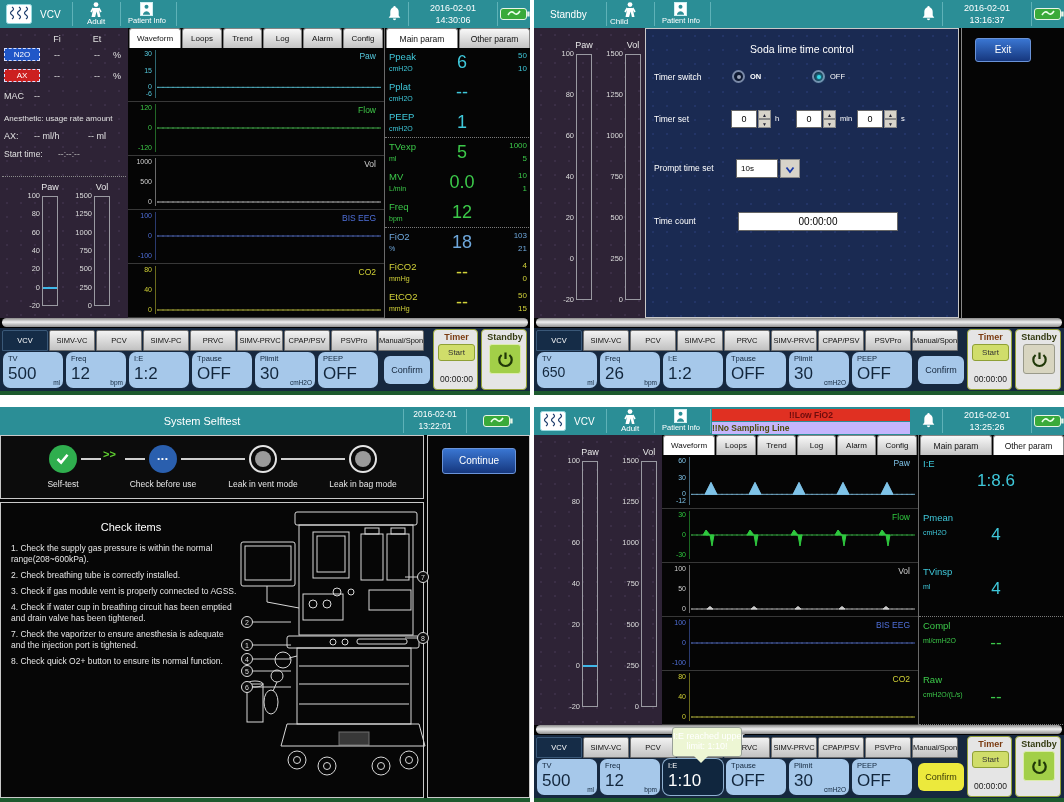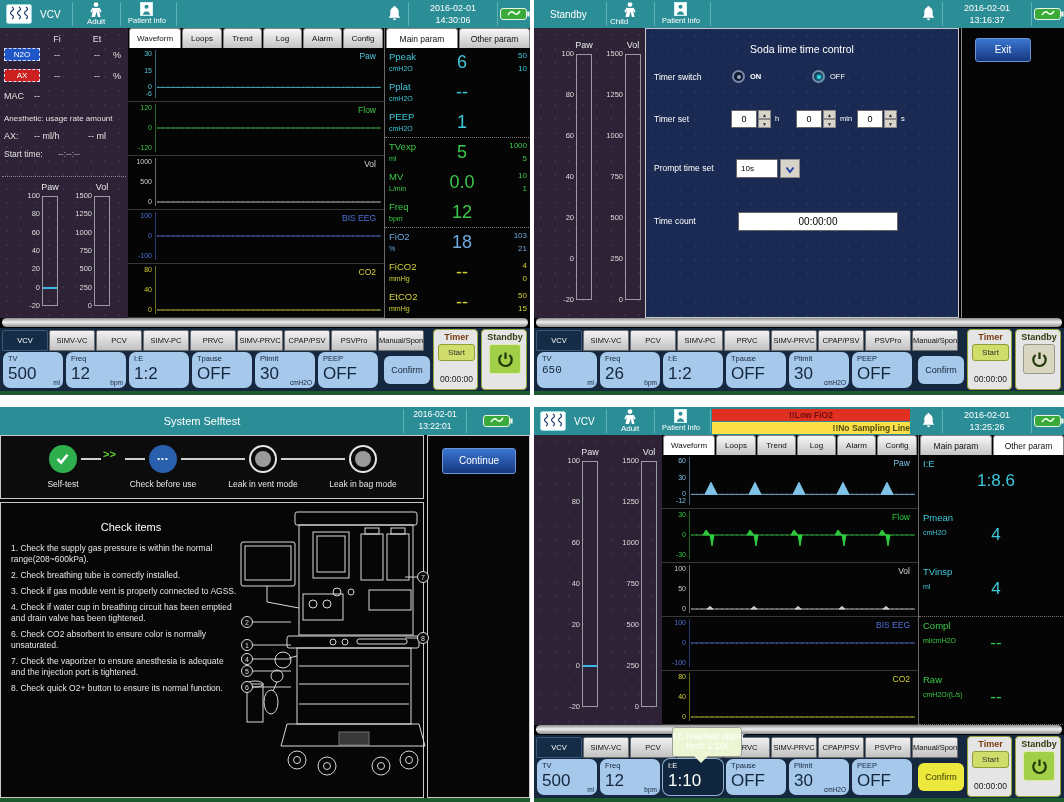--- a/index.html
+++ b/index.html
@@ -27,21 +27,21 @@
   .bluebtn{background:linear-gradient(#3a76d2,#16377e);border:1px solid #6a93d8;border-radius:3px;color:#fff;text-align:center;}
   .gstrip{background:linear-gradient(#8a8a8a,#f0f0f0 45%,#8f8f8f);border-radius:5px;}
   .greenstrip{background:#1d5a2e;}
   .navybar{background:#16283f;}
   .wfield{background:#fff;border:1px solid #666;color:#000;text-align:center;}
   .sbtn{background:#d8d4ca;border:1px solid #8a8a8a;text-align:center;color:#223;}
   .badge{border:1px dashed #d8e0ff;color:#fff;text-align:center;font-size:8px;line-height:11px;}
   .gbar{border:1px solid #9a9aa2;}
   .dot-sep{border-top:1px dotted #8a8a8a;}
   .alarm-hi{background:#e03022;color:#6e0c0c;text-align:center;font-size:8.5px;font-weight:bold;line-height:12px;}
-  .alarm-med{background:#fde047;color:#4e4e0e;text-align:right;font-size:8.5px;font-weight:bold;line-height:12px;}
+  .alarm-med{background:#c4b5fd;color:#4e4e0e;text-align:left;font-size:8.5px;font-weight:bold;line-height:12px;}
   .tip{background:#edf6d4;border:1px solid #98a098;border-radius:3px;color:#222;font-size:7.5px;text-align:center;z-index:6;line-height:1.3;padding-top:3px;}
   .tip-arrow{width:0;height:0;border:7px solid transparent;border-top-color:#edf6d4;z-index:6;}
   .fl,.fl div{position:static;}
   .ck{display:block;margin:0 0 5px;font-size:8.5px;color:#e6e6e6;line-height:1.3;white-space:normal;}
   .stepc{border-radius:50%;}
 </style>
 </head>
 <body>
 
 <div id="page">
@@ -395,21 +395,21 @@
         <div class="mtab" style="left: 49px; top: 2px; width: 46px; height: 21px;">SIMV-VC</div>
         <div class="mtab" style="left: 96px; top: 2px; width: 46px; height: 21px;">PCV</div>
         <div class="mtab" style="left: 143px; top: 2px; width: 46px; height: 21px;">SIMV-PC</div>
         <div class="mtab" style="left: 190px; top: 2px; width: 46px; height: 21px;">PRVC</div>
         <div class="mtab" style="left: 237px; top: 2px; width: 46px; height: 21px;">SIMV-PRVC</div>
         <div class="mtab" style="left: 284px; top: 2px; width: 46px; height: 21px;">CPAP/PSV</div>
         <div class="mtab" style="left: 331px; top: 2px; width: 46px; height: 21px;">PSVPro</div>
         <div class="mtab" style="left: 378px; top: 2px; width: 46px; height: 21px;">Manual/Spont</div>
         <div class="setbtn" style="left: 3px; top: 24px; width: 60px; height: 36px;">
           <div class="t" style="left: 5px; top: 3px; font-size: 7.5px; color: inherit;">TV</div>
-          <div class="t" style="left: 5px; top: 12px; font-size: 11px; color: inherit; font-family: Liberation Mono, monospace;">650</div>
+          <div class="t" style="left: 5px; top: 12px; font-size: 14px; color: inherit;">650</div>
           <div class="t" style="right: 3px; bottom: 2px; font-size: 6.5px; color: inherit; left: auto;">ml</div>
         </div>
         <div class="setbtn" style="left: 66px; top: 24px; width: 60px; height: 36px;">
           <div class="t" style="left: 5px; top: 3px; font-size: 7.5px; color: inherit;">Freq</div>
           <div class="t" style="left: 5px; top: 12px; font-size: 17px; color: inherit;">26</div>
           <div class="t" style="right: 3px; bottom: 2px; font-size: 6.5px; color: inherit; left: auto;">bpm</div>
         </div>
         <div class="setbtn" style="left: 129px; top: 24px; width: 60px; height: 36px;">
           <div class="t" style="left: 5px; top: 3px; font-size: 7.5px; color: inherit;">I:E</div>
           <div class="t" style="left: 5px; top: 12px; font-size: 17px; color: inherit;">1:2</div>
@@ -486,21 +486,20 @@
       <div class="blackp" style="left: 427px; top: 28px; width: 103px; height: 363px; border: 1px solid rgb(200, 200, 200); background: rgb(6, 6, 6);">
         <div class="bluebtn" style="left: 14px; top: 12px; width: 74px; height: 26px; font-size: 10px; line-height: 24px;">Continue</div>
       </div>
       <div class="blackp" style="left: 0px; top: 95px; width: 424px; height: 296px; border: 1px solid rgb(200, 200, 200); background: rgb(6, 6, 6);">
         <div class="t" style="left: 0px; top: 18px; width: 260px; text-align: center; font-size: 11px;">Check items</div>
         <div class="fl" style="left: 10px; top: 40px; width: 228px; height: 250px;">
           <div class="ck">1. Check the supply gas pressure is within the normal range(208~600kPa).</div>
           <div class="ck">2. Check breathing tube is correctly installed.</div>
           <div class="ck">3. Check if gas module vent is properly connected to AGSS.</div>
           <div class="ck">4. Check if water cup in breathing circuit has been emptied and drain valve has been tightened.</div>
-          <div class="ck">6. Check CO2 absorbent to ensure color is normally unsaturated.</div>
           <div class="ck">7. Check the vaporizer to ensure anesthesia is adequate and the injection port is tightened.</div>
           <div class="ck">8. Check quick O2+ button to ensure its normal function.</div>
         </div>
         <div style="left: 238px; top: 3px; width: 192px; height: 292px; line-height: 0;"><svg width="192" height="292" viewBox="0 0 192 292">
             <g stroke="#d8d8d8" fill="none" stroke-width="1">
               <rect x="56" y="6" width="122" height="13" rx="2"></rect>
               <rect x="60" y="19" width="114" height="110"></rect>
               <rect x="74" y="26" width="36" height="46"></rect>
               <rect x="78" y="30" width="28" height="36"></rect>
               <circle cx="98" cy="86" r="4"></circle>

